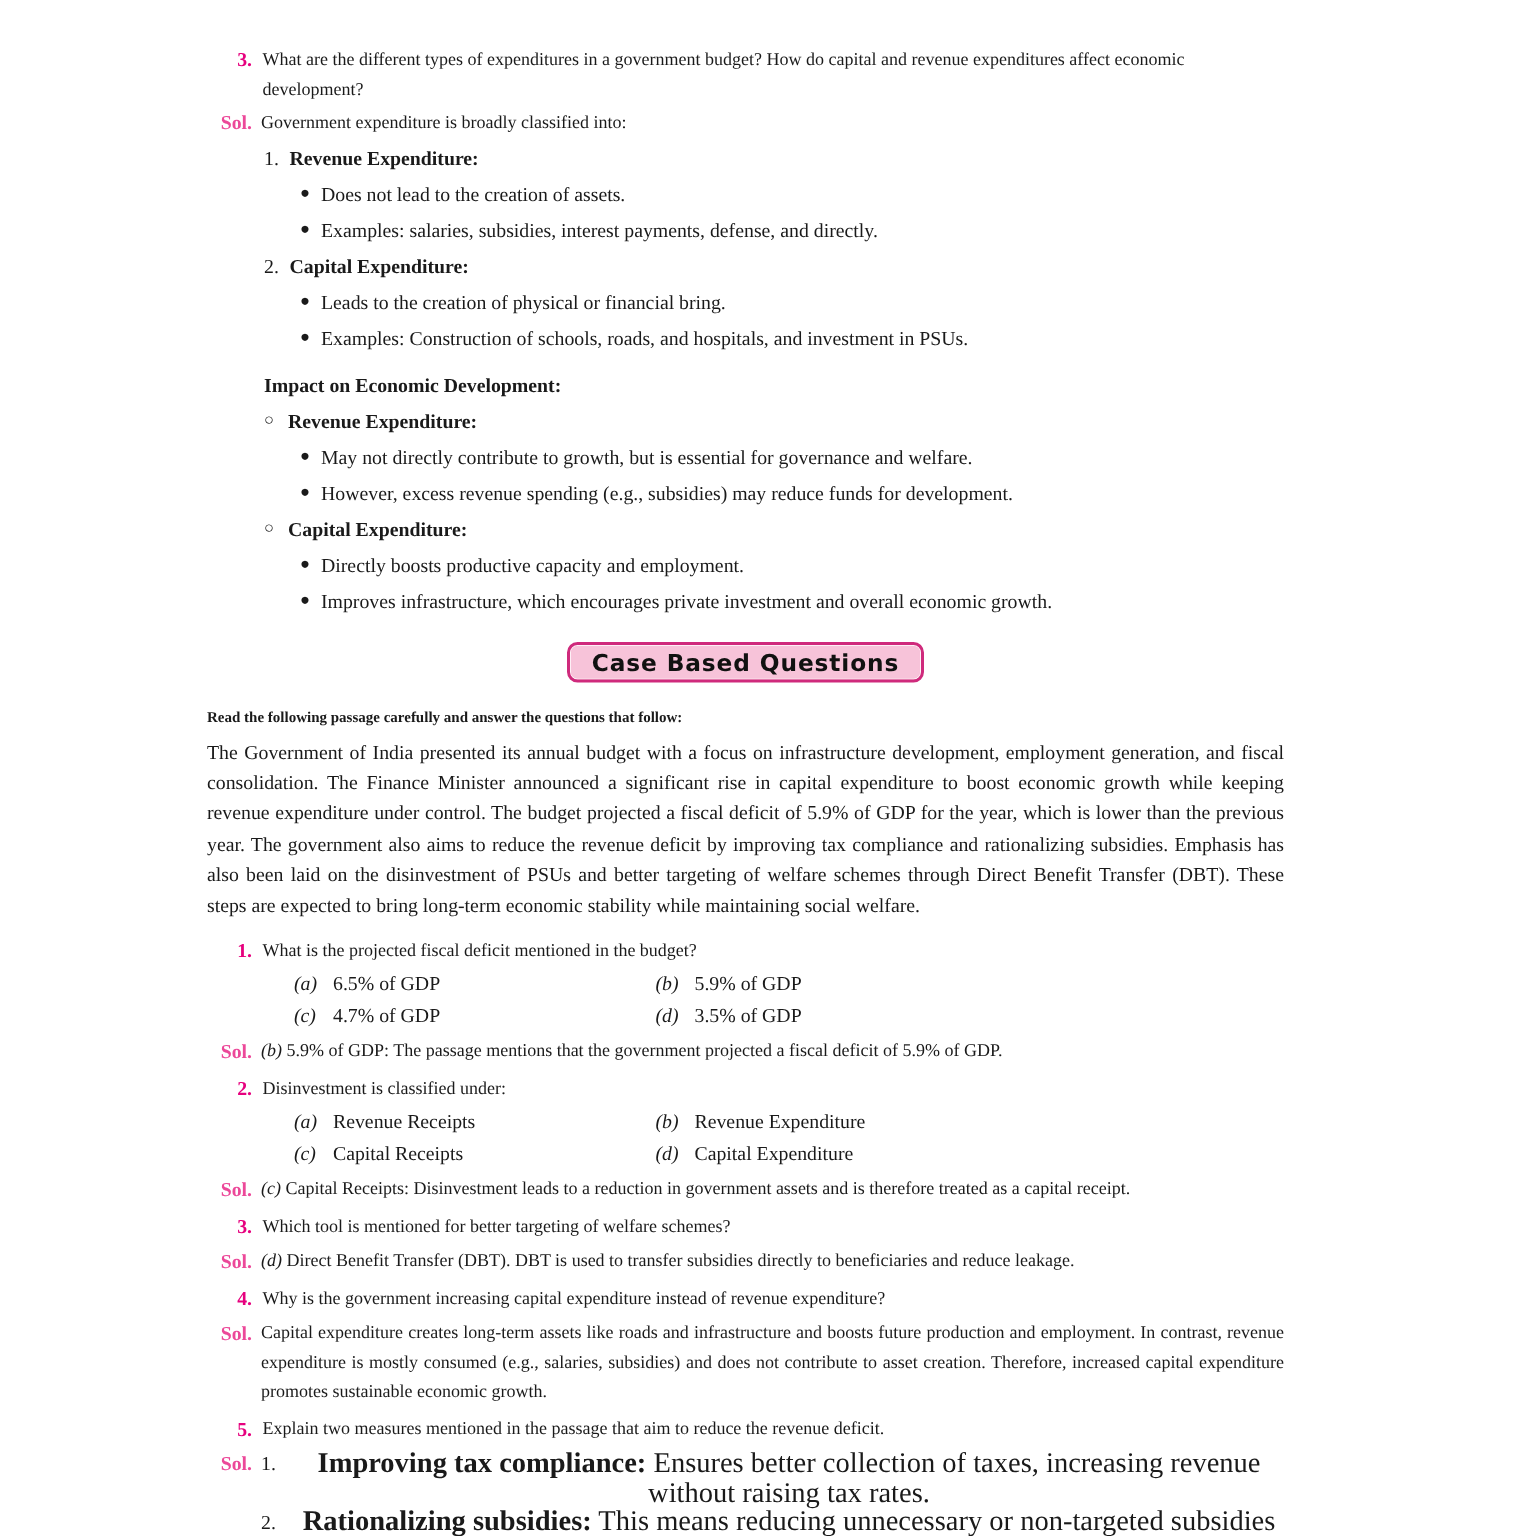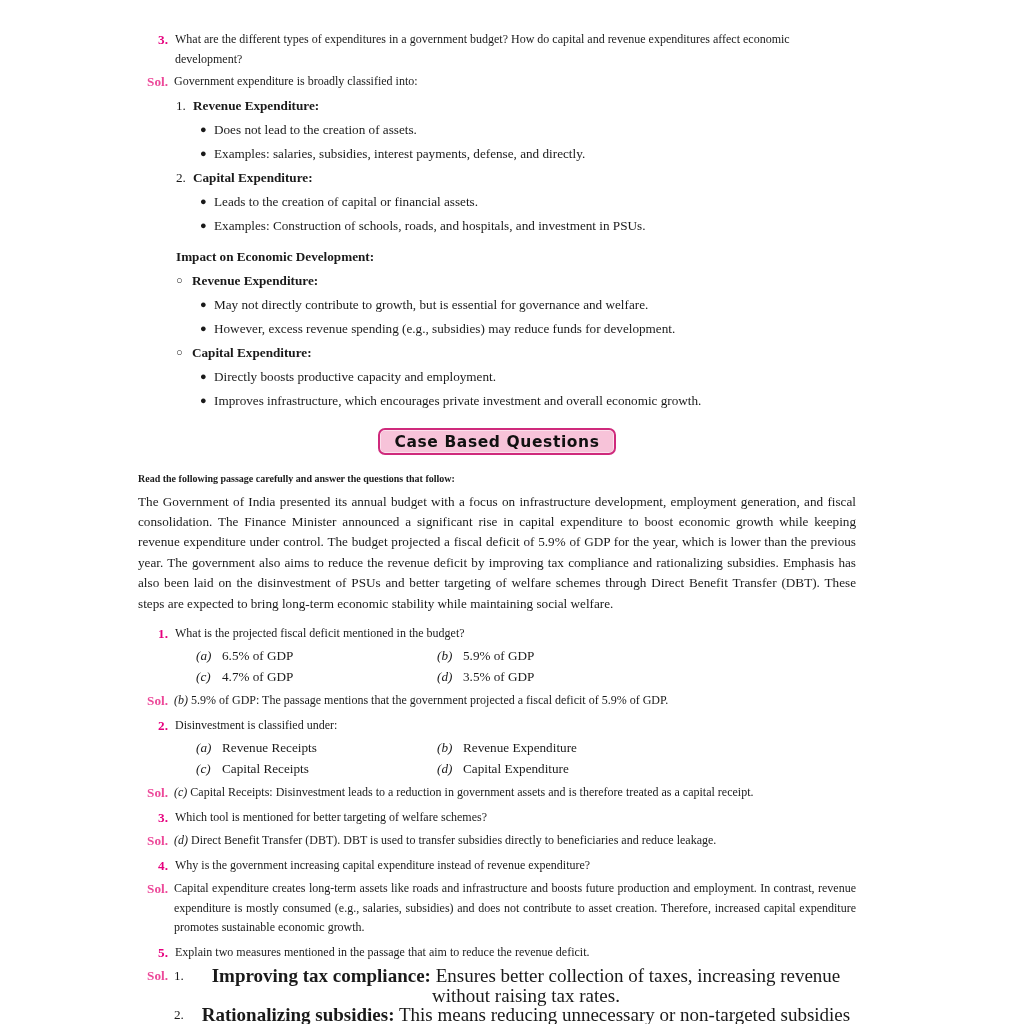--- a/index.html
+++ b/index.html
@@ -268,21 +268,21 @@
         <div class="dot">●</div>
         <div class="t">Examples: salaries, subsidies, interest payments, defense, and directly.</div>
       </div>
 
       <div class="sub-num">
         <div class="n">2.</div>
         <div class="t">Capital Expenditure:</div>
       </div>
       <div class="bullet">
         <div class="dot">●</div>
-        <div class="t">Leads to the creation of capital or financial assets.</div>
+        <div class="t">Leads to the creation of physical or financial bring.</div>
       </div>
       <div class="bullet">
         <div class="dot">●</div>
         <div class="t">Examples: Construction of schools, roads, and hospitals, and investment in PSUs.</div>
       </div>
 
       <div class="impact-head">Impact on Economic Development:</div>
 
       <div class="obullet">
         <div class="dot">○</div>

